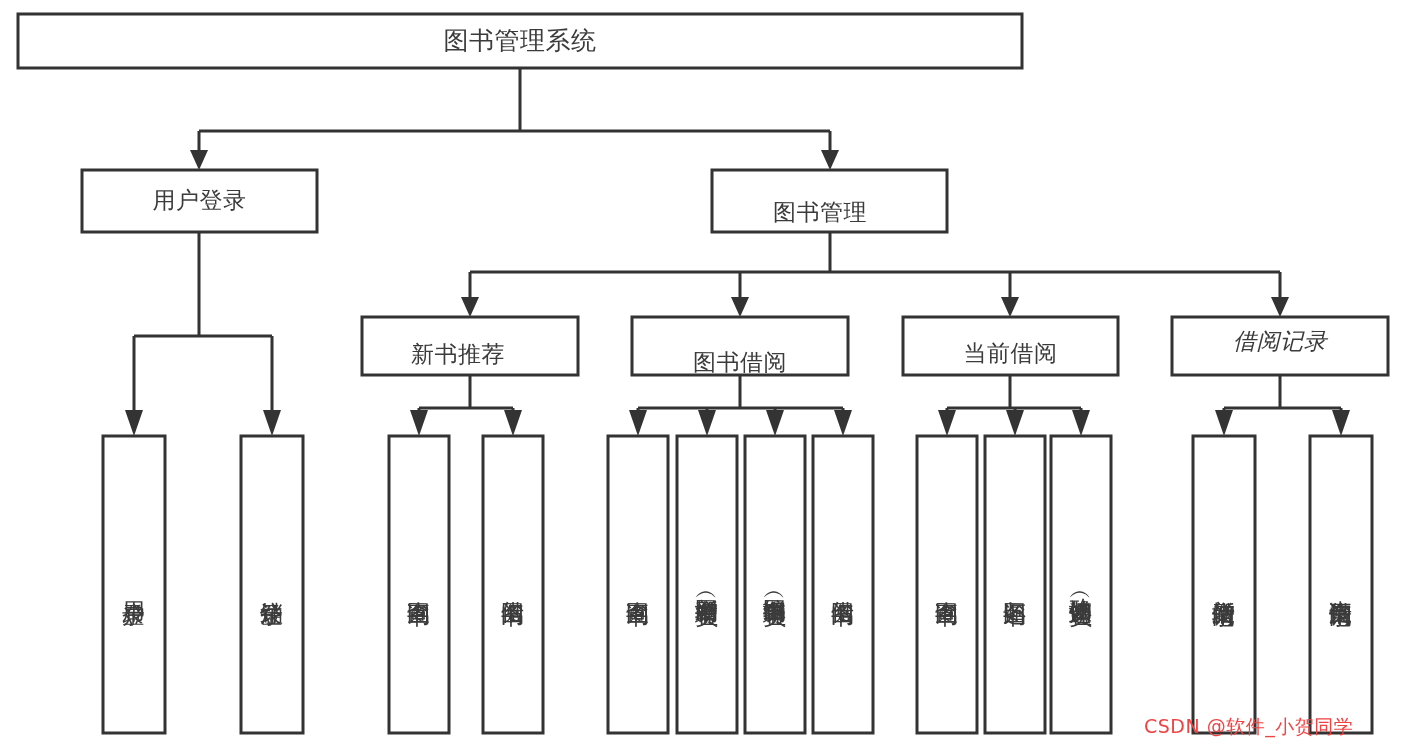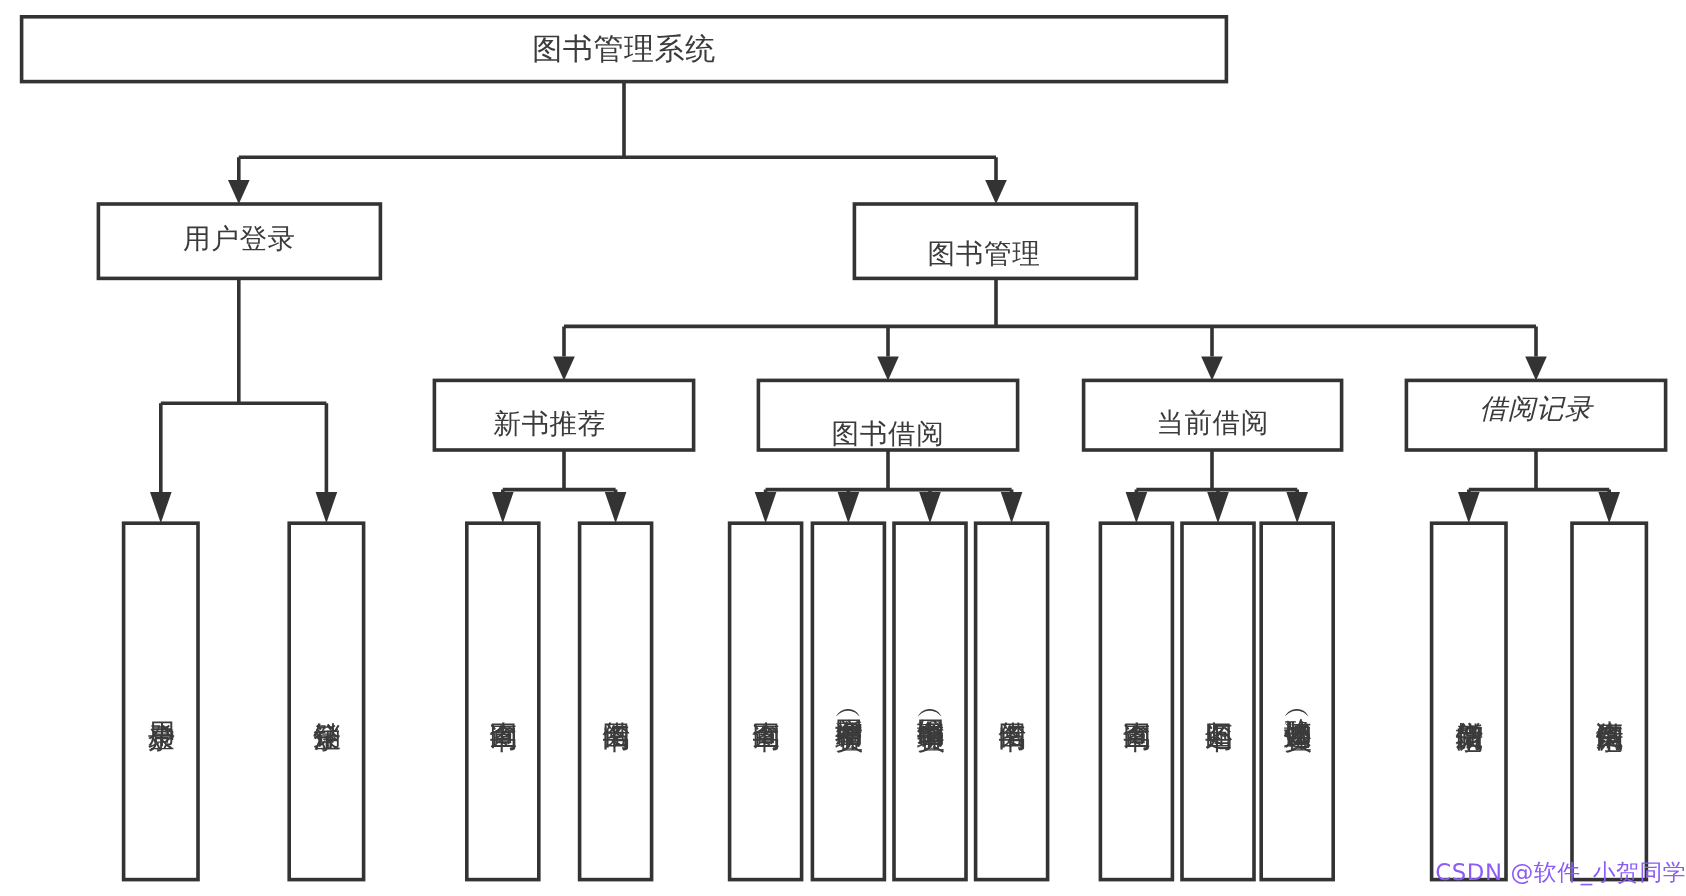--- a/index.html
+++ b/index.html
@@ -62,24 +62,24 @@
     color: #3b3b3b;
     font-size: 23px;
     line-height: 1.05;
     letter-spacing: 1px;
     writing-mode: vertical-rl;
     text-orientation: upright;
     pointer-events: none;
   }
   .watermark {
     position: absolute;
-    left: 1196px;
+    left: 1144px;
     top: 714px;
     font-size: 19px;
-    color: #8b5cf6;
+    color: #ef4444;
     white-space: nowrap;
     letter-spacing: 0.5px;
     pointer-events: none;
   }
 </style>
 </head>
 <body>
 
 <div id="diagram-root">
 

